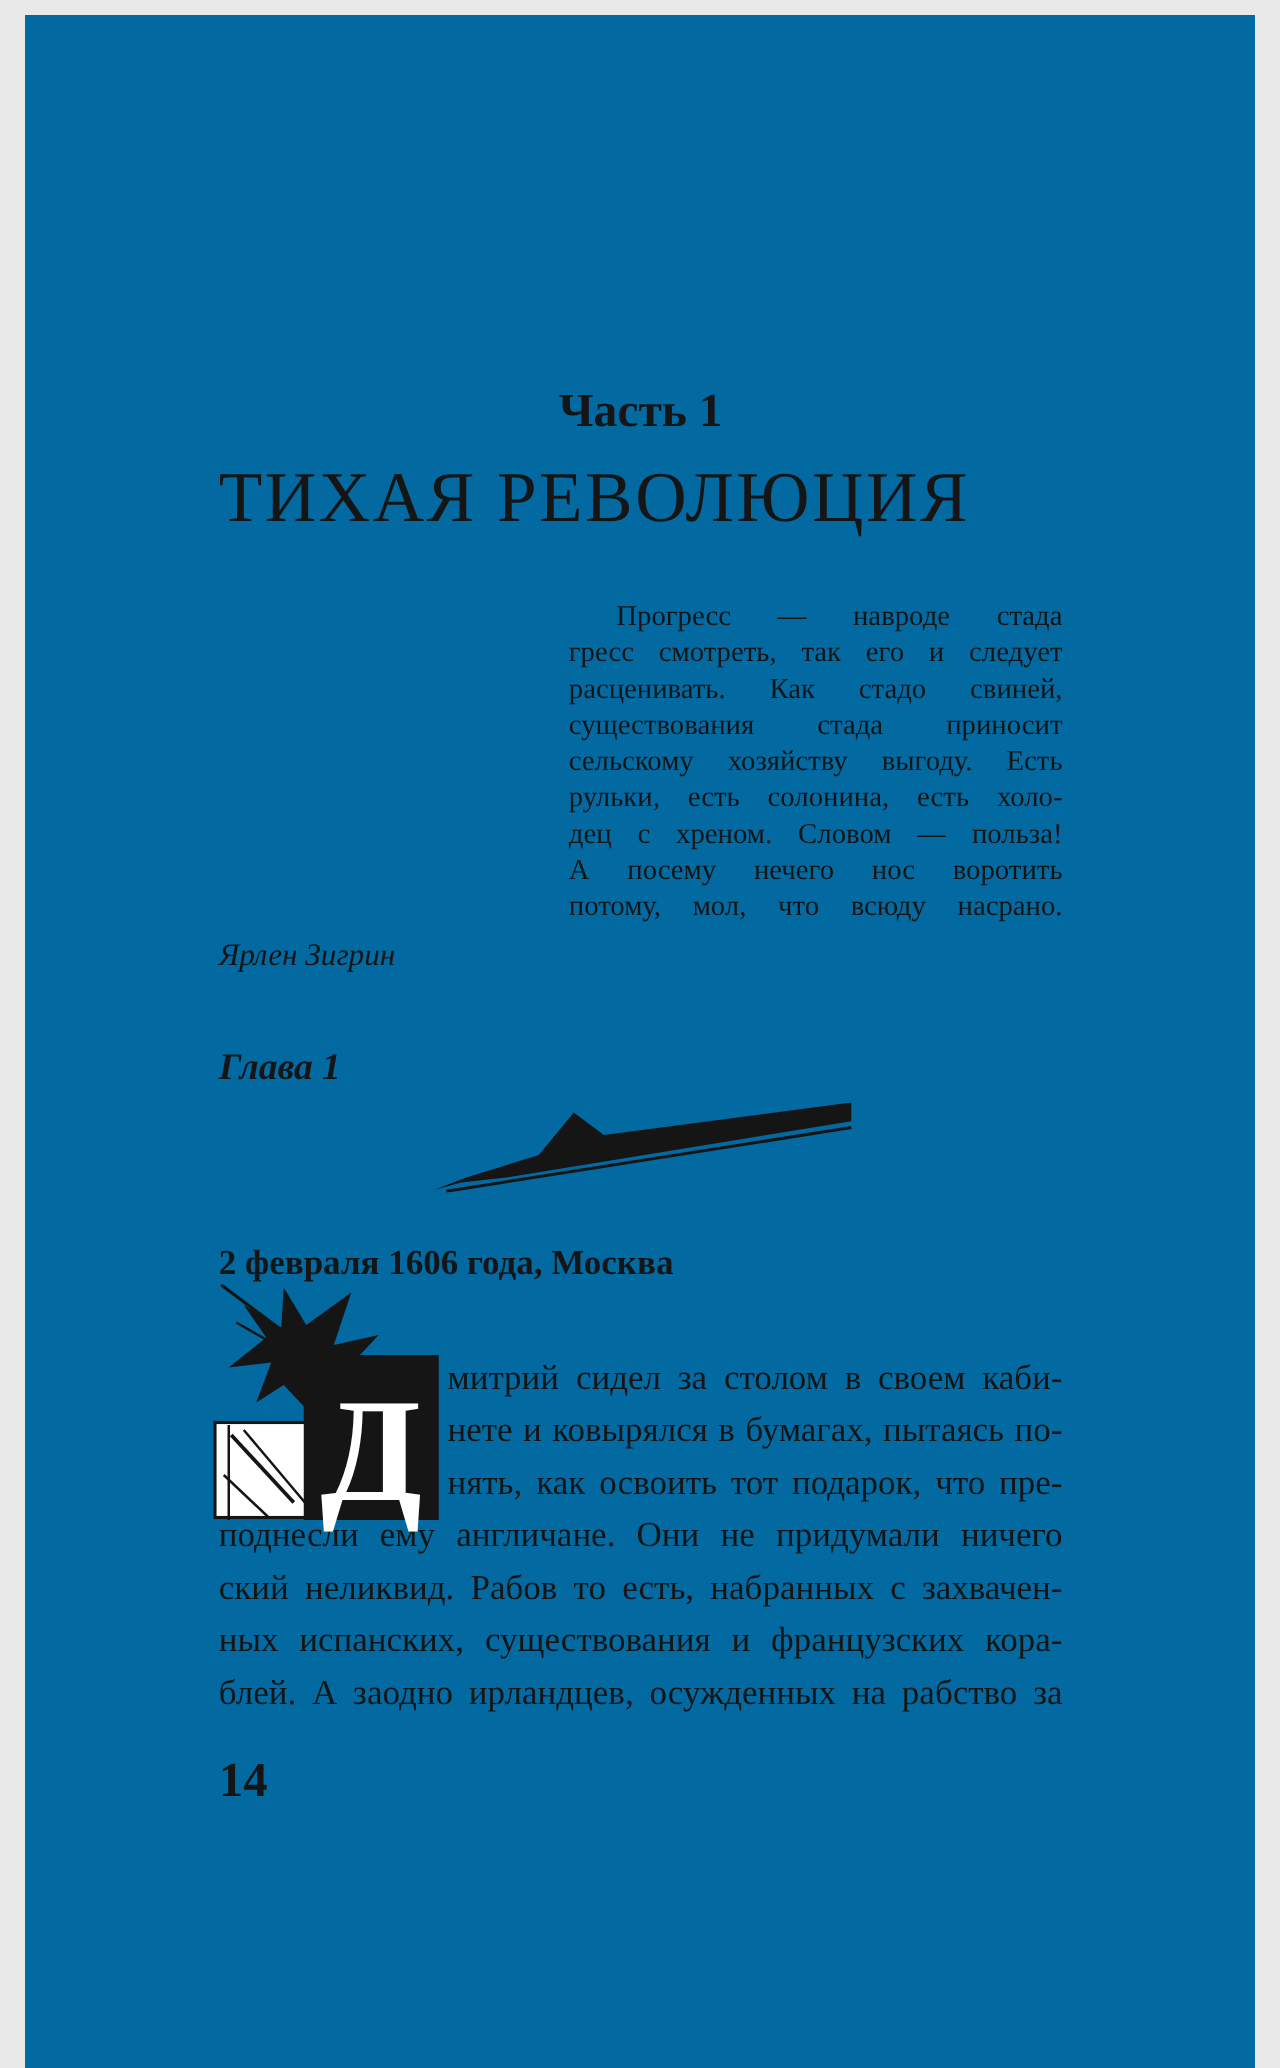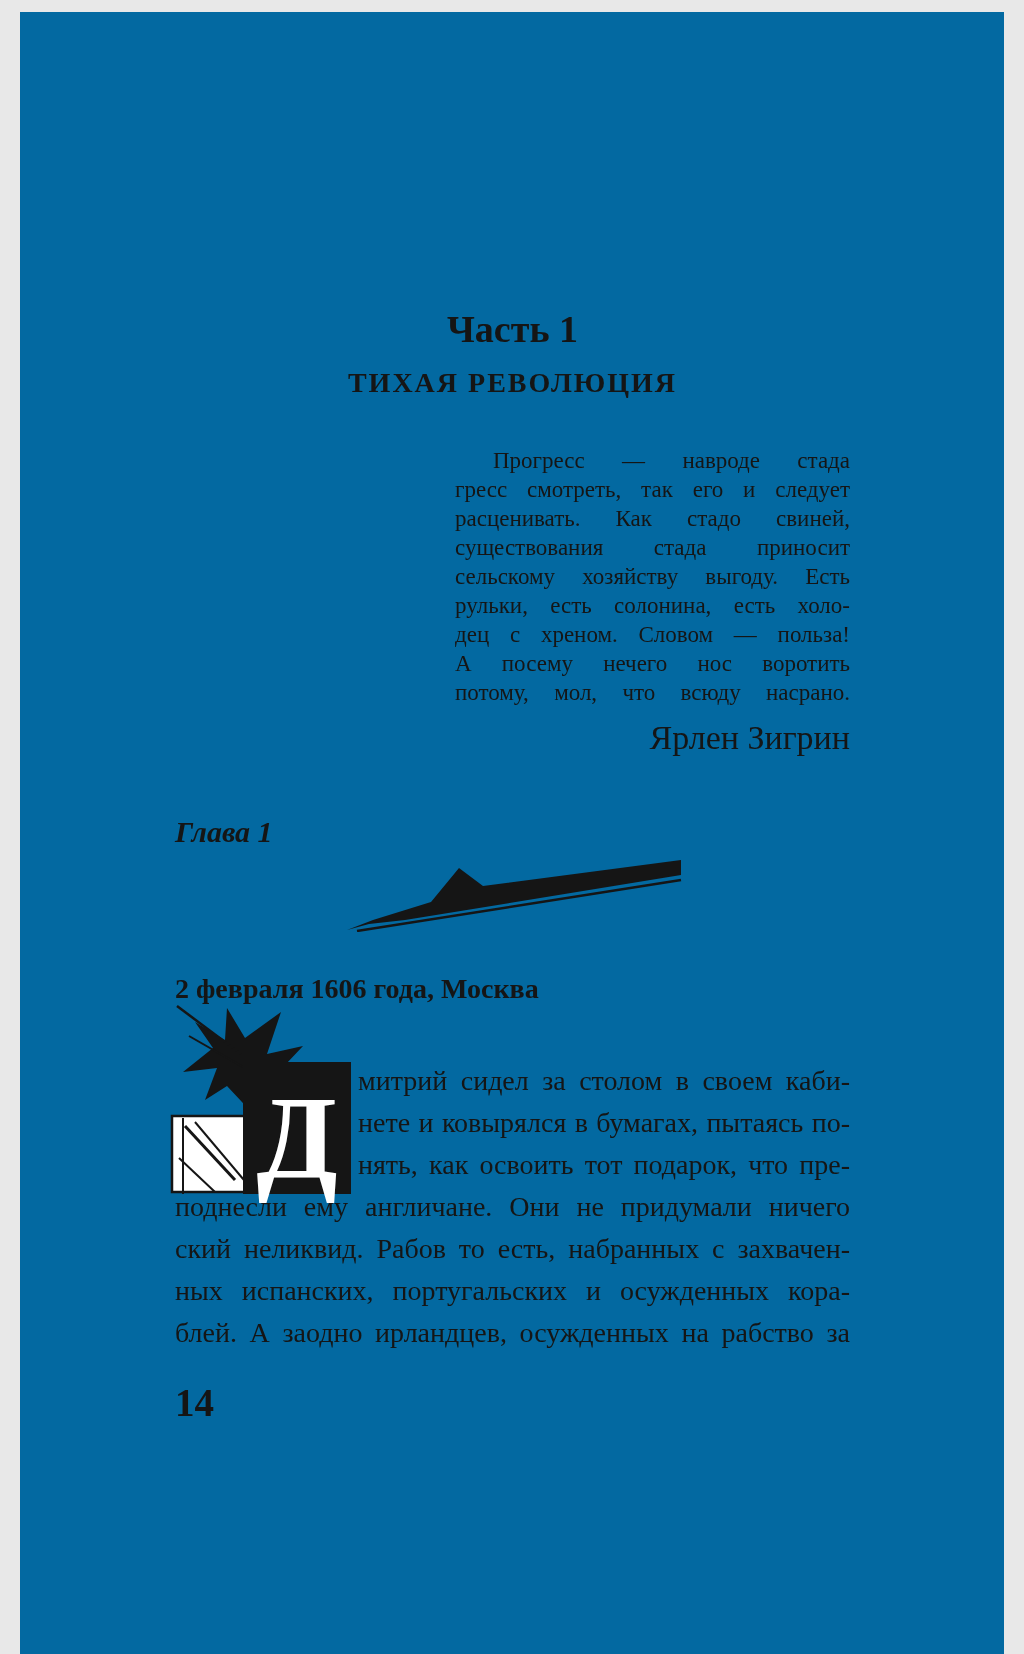--- a/index.html
+++ b/index.html
@@ -21,44 +21,44 @@
   
   .part-label {
     margin: 0;
     text-align: center;
     font-size: 38px;
     font-weight: bold;
     line-height: 1.15;
   }
   .part-title {
     margin: 16px 0 0 0;
-    text-align: center;
-    font-size: 28px;
-    font-weight: bold;
+    font-size: 57px;
+    font-weight: normal;
     letter-spacing: 2px;
     line-height: 1.1;
   }
 
   
   .epigraph {
     width: 395px;
     margin: 48px 0 0 auto; 
     font-size: 23px;
   }
   .epi-line {
     line-height: 29px;
     white-space: nowrap;
     text-align: justify;
     text-align-last: justify;
   }
   .epi-line:first-child { text-indent: 38px; }
   .attribution {
     margin-top: 12px;
-    text-align: right;
-    font-size: 34px;
+    text-align: left;
+    font-style: italic;
+    font-size: 25px;
   }
 
   
   .chapter-label {
     margin: 58px 0 0 0;
     text-align: left;
     font-size: 30px;
     font-weight: bold;
     line-height: 1.1;
     font-style: italic;
@@ -158,20 +158,20 @@
           <rect x="74" y="66" width="108" height="132" fill="#151515"></rect>
           <text x="128" y="182" text-anchor="middle" font-size="118" font-weight="bold" font-family="Liberation Serif, DejaVu Serif, serif" fill="#ffffff">Д</text>
         </svg>
       </div>
       <div>
           <div class="body-line">митрий сидел за столом в своем каби-</div>
           <div class="body-line">нете и ковырялся в бумагах, пытаясь по-</div>
           <div class="body-line">нять, как освоить тот подарок, что пре-</div>
           <div class="body-line">поднесли ему англичане. Они не придумали ничего</div>
           <div class="body-line">ский неликвид. Рабов то есть, набранных с захвачен-</div>
-          <div class="body-line">ных испанских, португальских и осужденных кора-</div>
+          <div class="body-line">ных испанских, существования и французских кора-</div>
           <div class="body-line">блей. А заодно ирландцев, осужденных на рабство за</div>
         </div>
     </div>
 
     <div class="page-number">14</div>
   </div>
 </div>
 
 </body></html>

